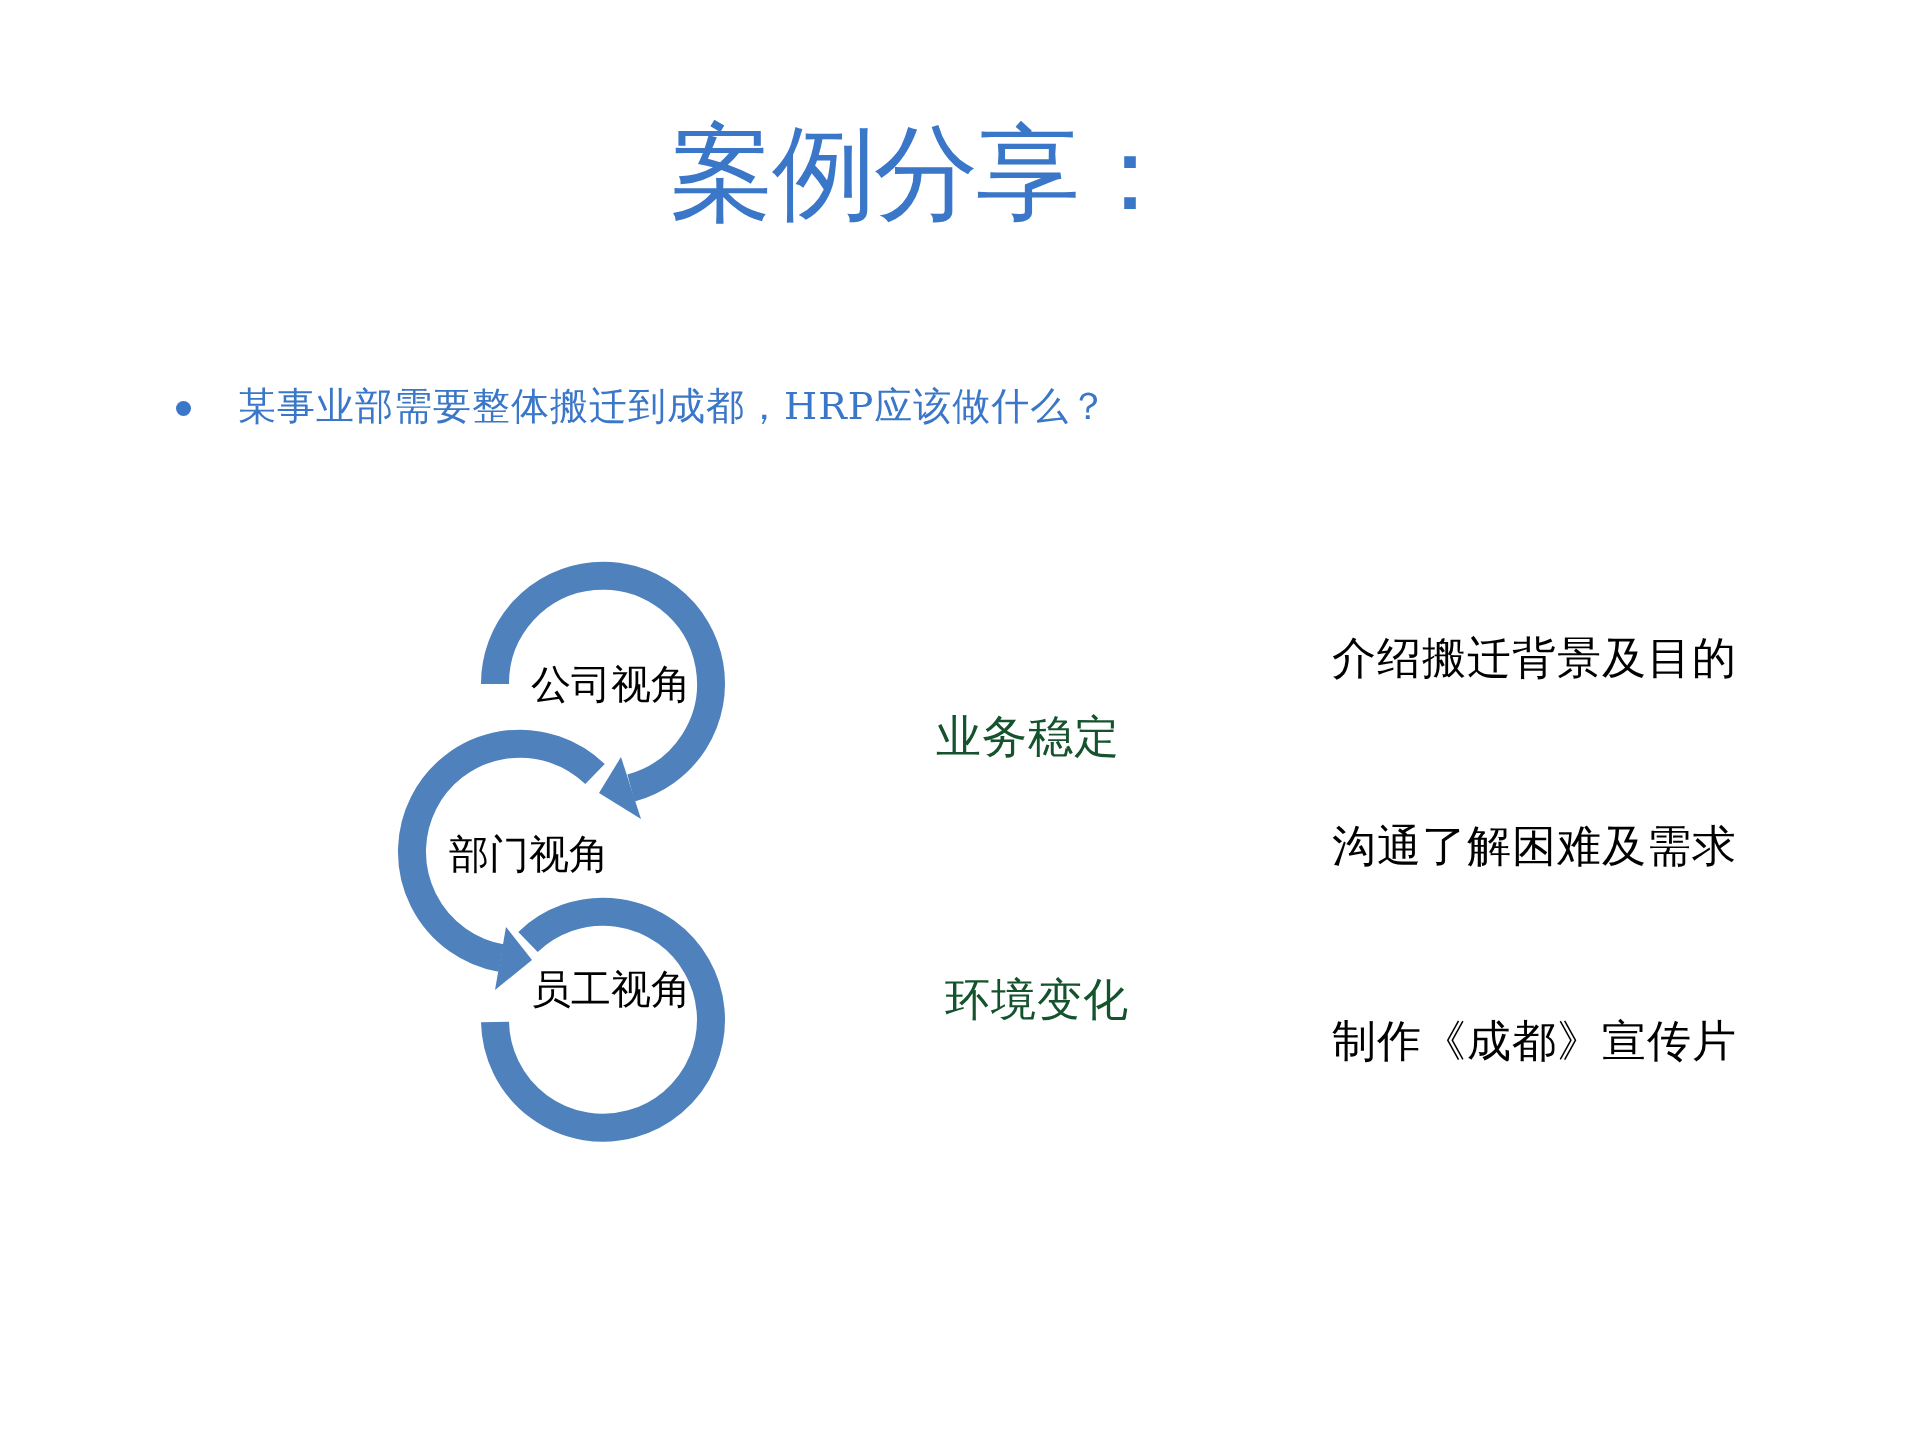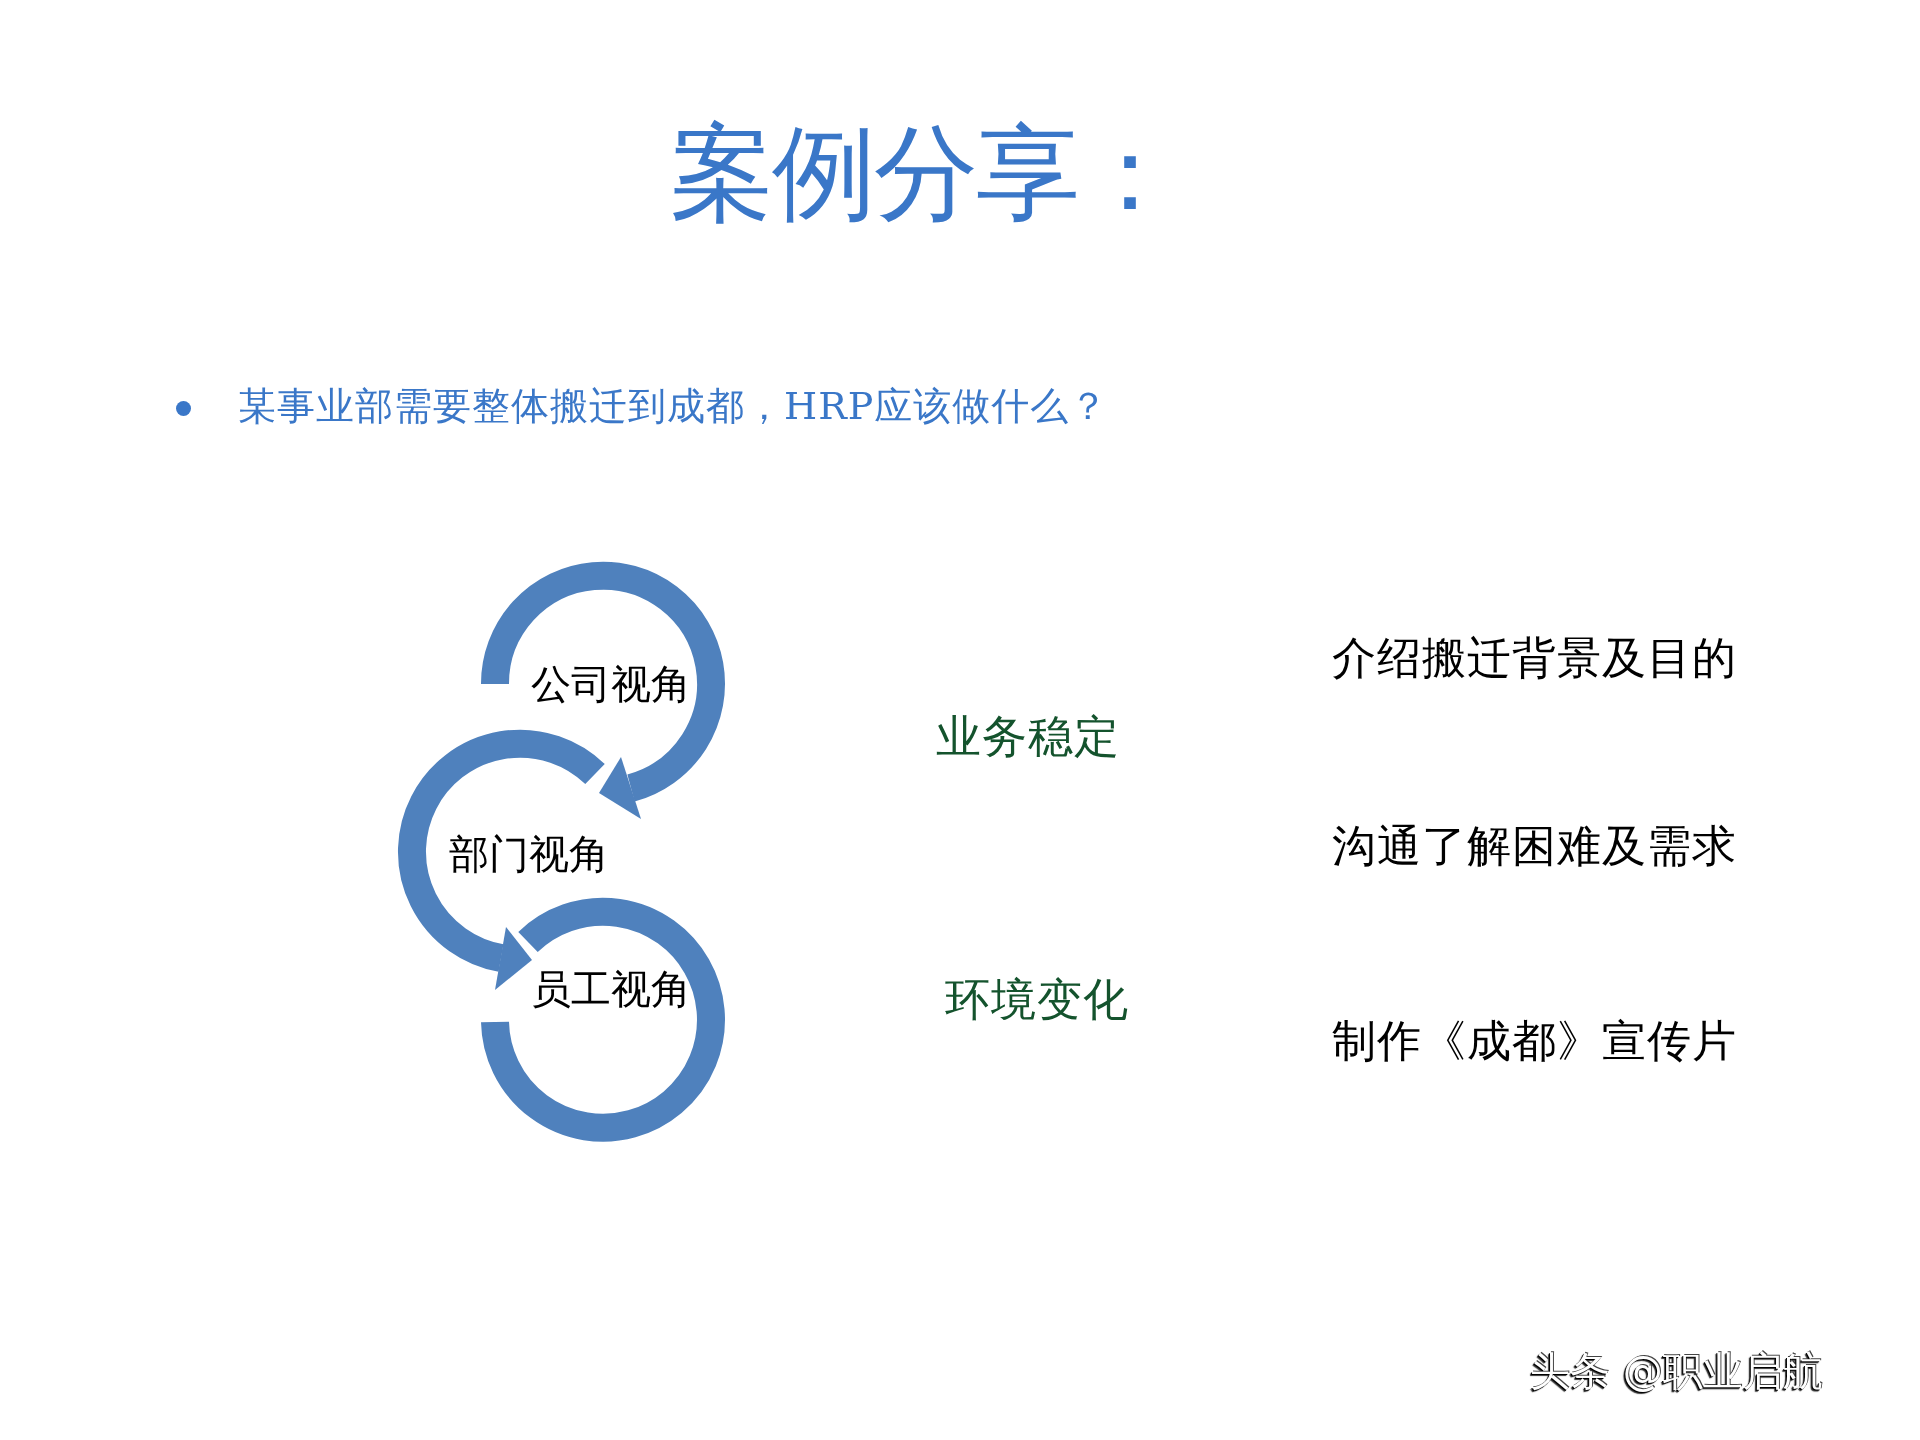--- a/index.html
+++ b/index.html
@@ -129,14 +129,13 @@
   <div class="node-label" style="left:449px; top:834px;">部门视角</div>
   <div class="node-label" style="left:531px; top:969px;">员工视角</div>
 
   <div class="mid-label" style="left:936px; top:709px;">业务稳定</div>
   <div class="mid-label" style="left:945px; top:972px;">环境变化</div>
 
   <div class="action-label" style="top:818px;">沟通了解困难及需求</div>
   <div class="action-label" style="top:630px;">介绍搬迁背景及目的</div>
   <div class="action-label" style="top:1013px;">制作《成都》宣传片</div>
 
-  <div class="watermark">头条 @职业启航</div>
 </div>
 
 </body></html>

